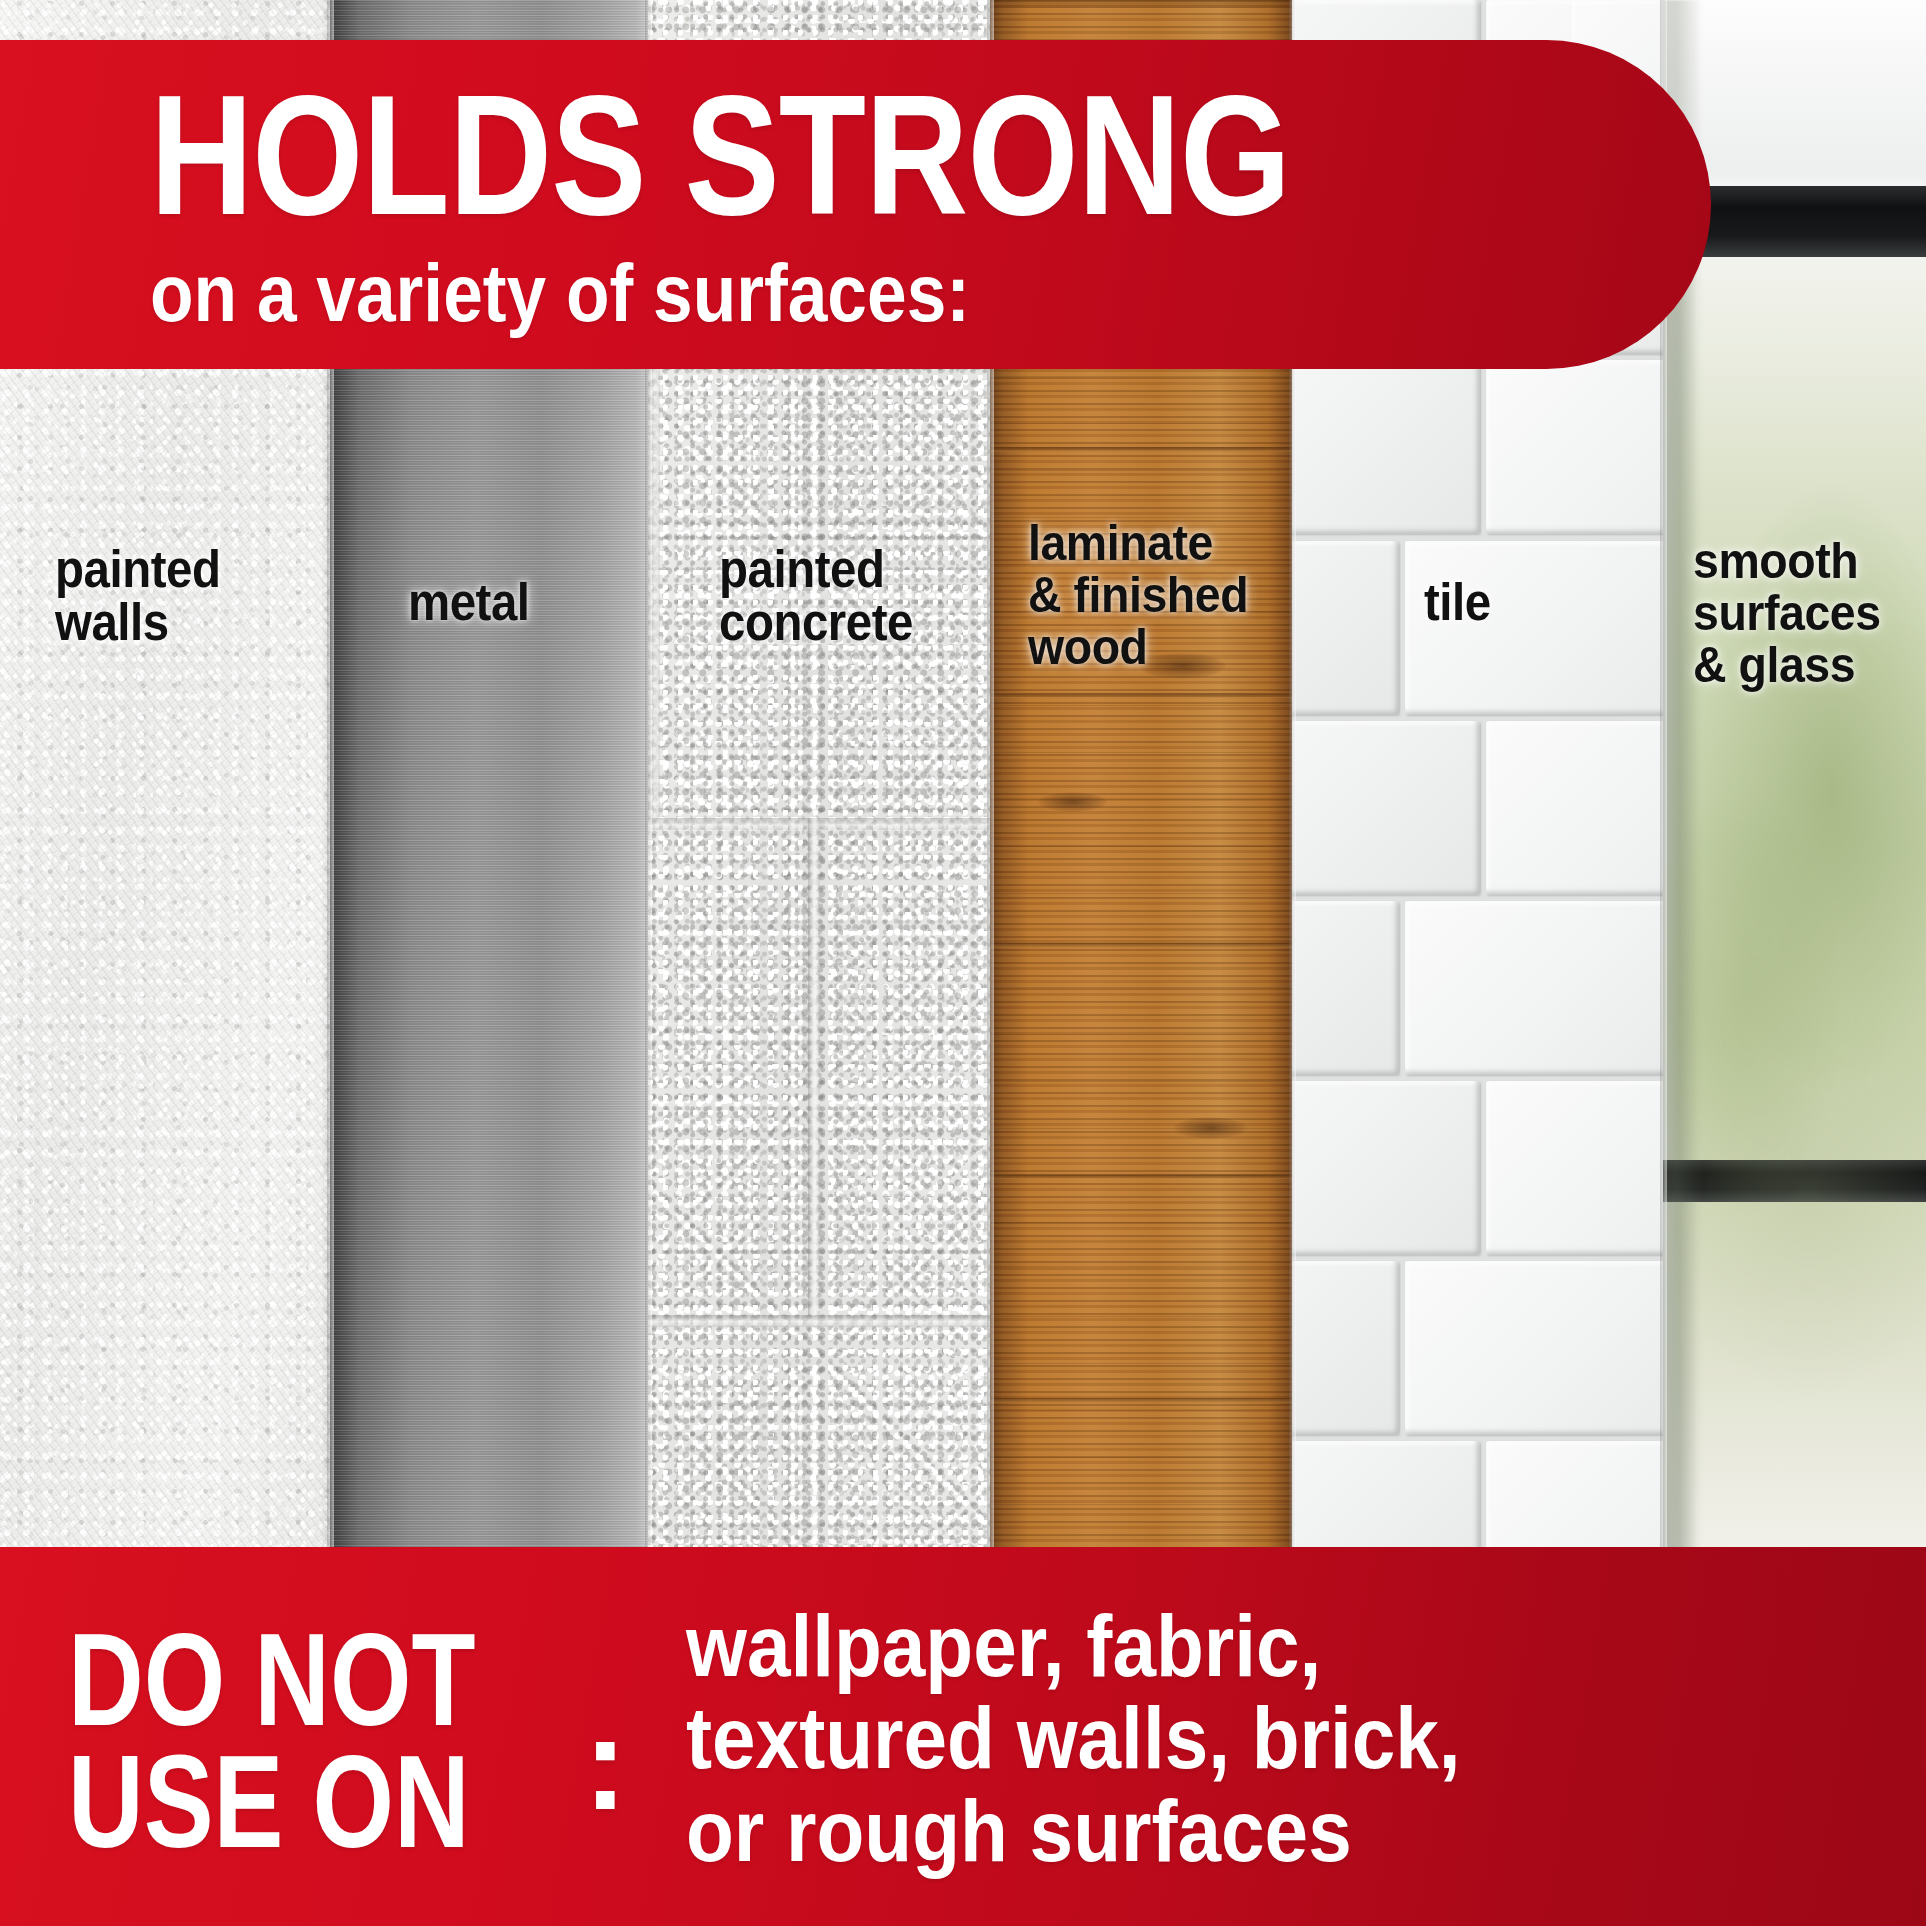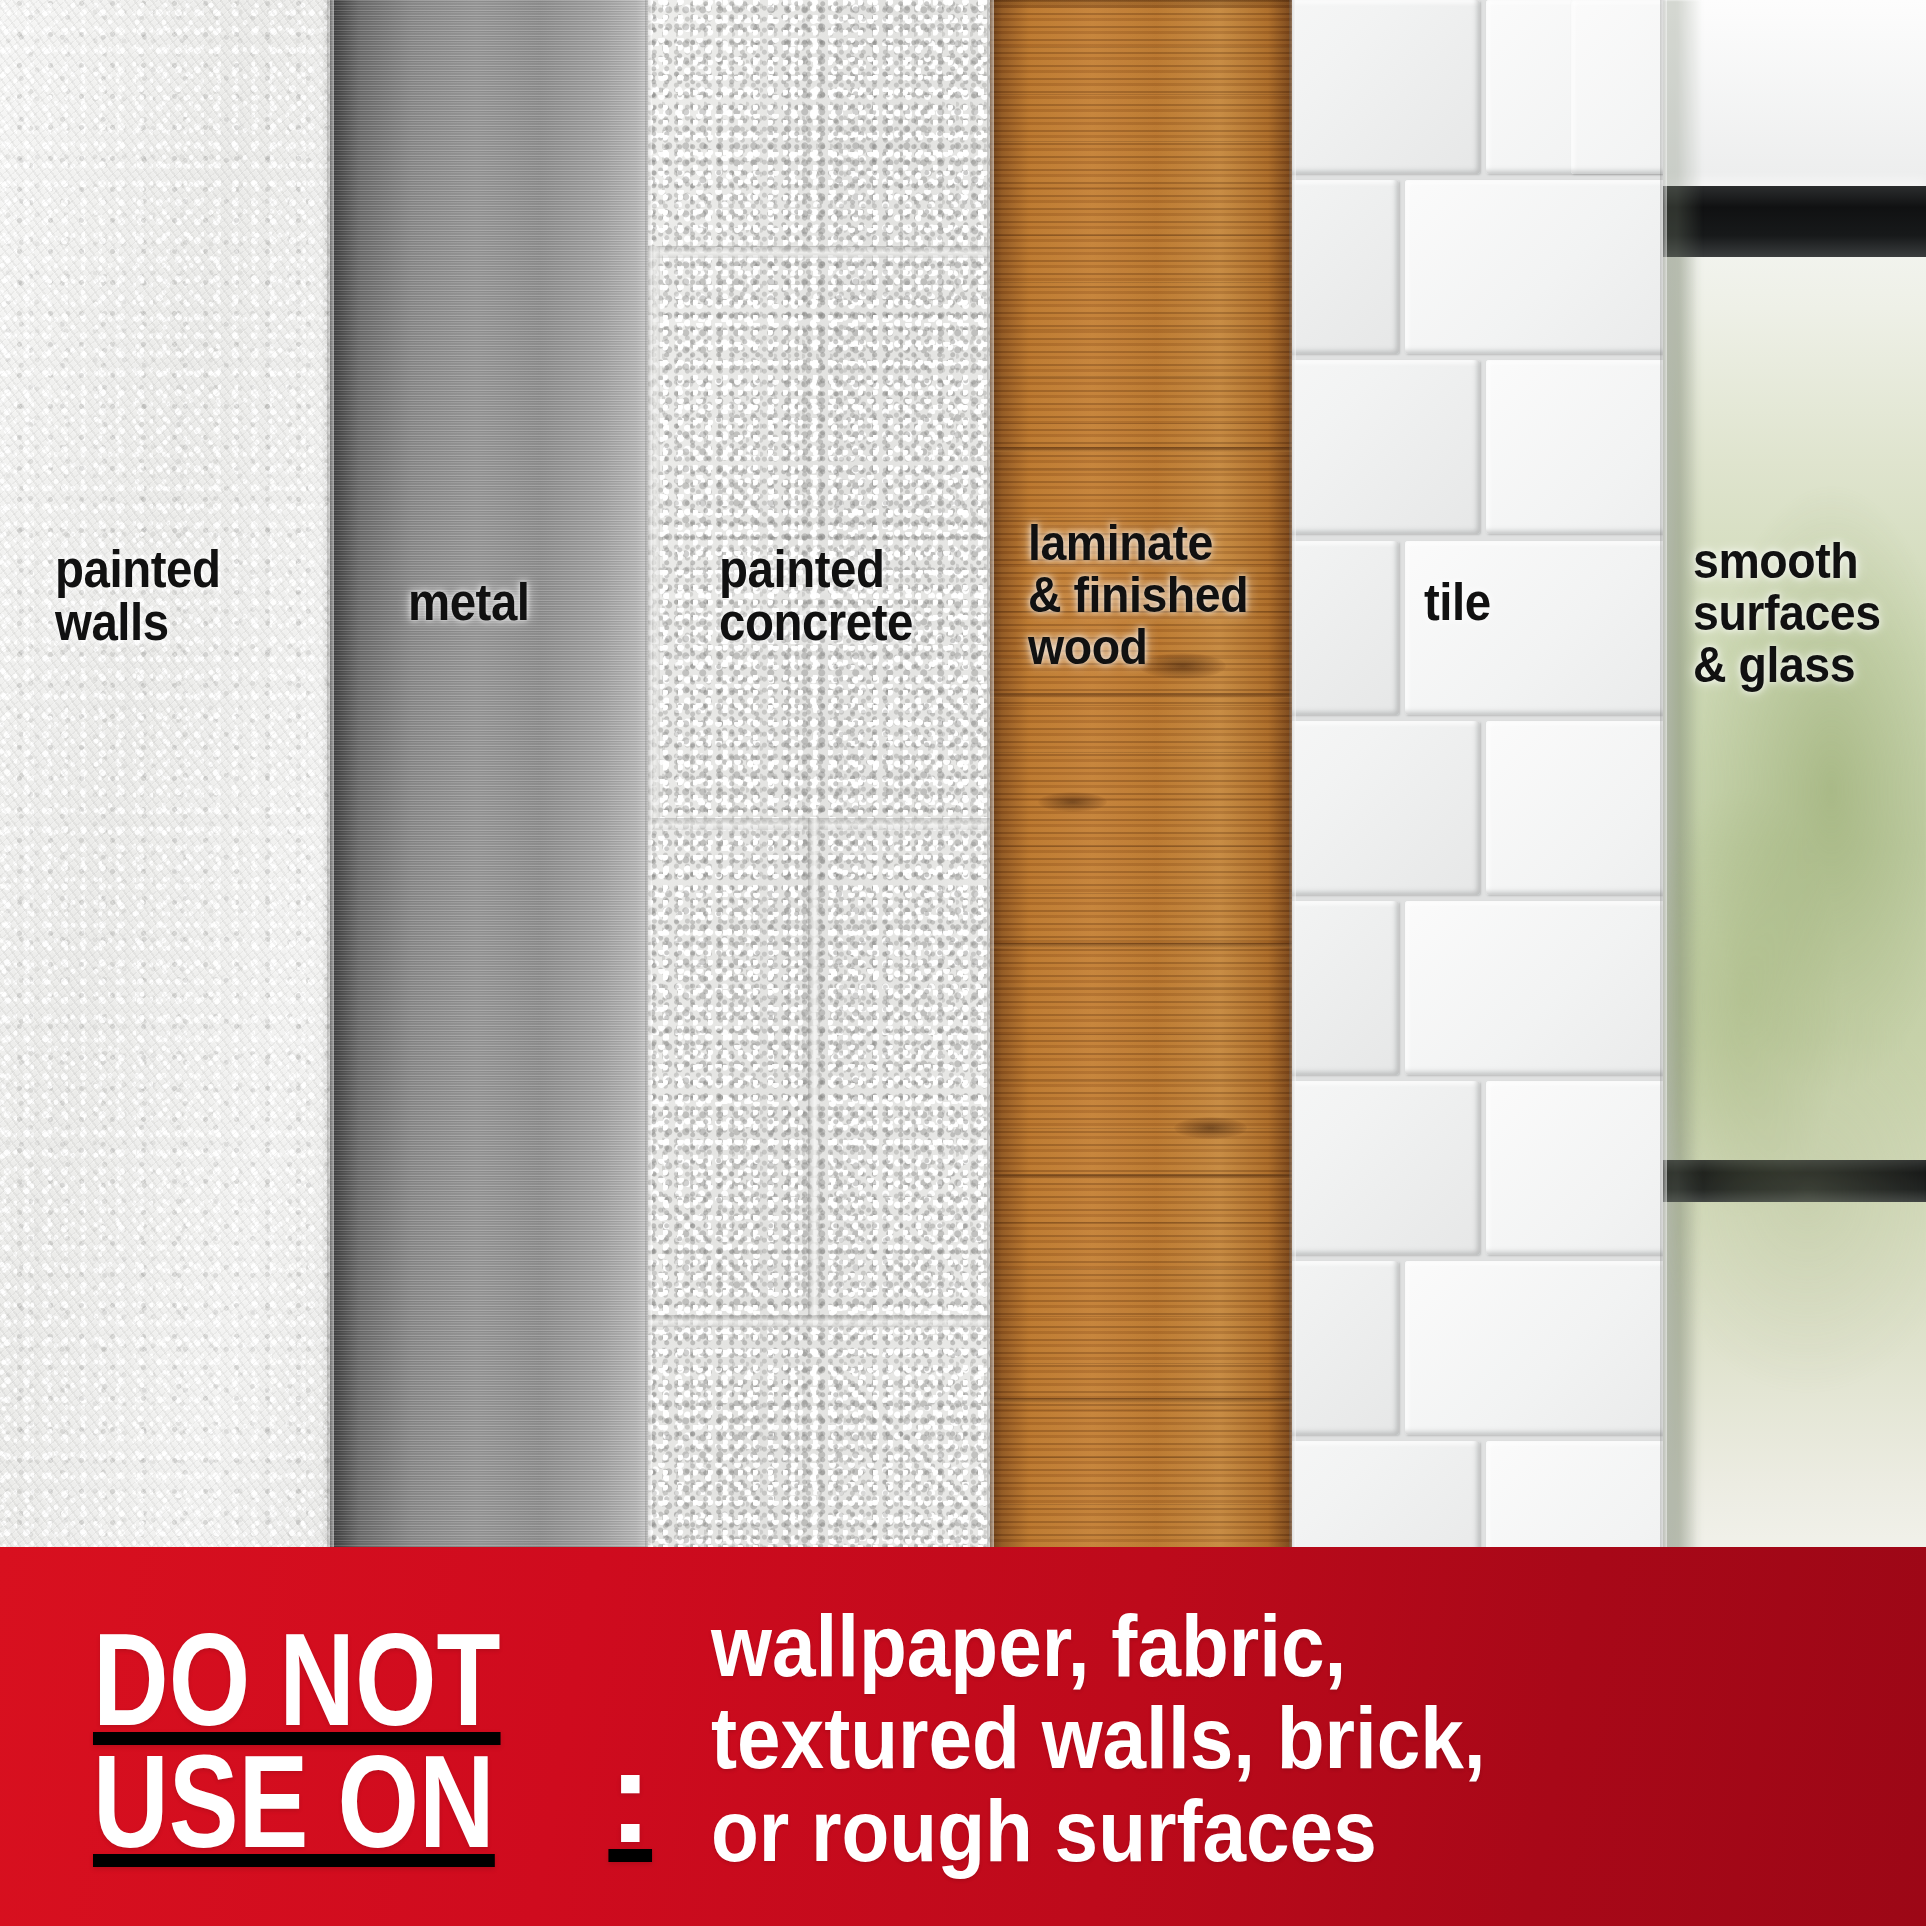--- a/index.html
+++ b/index.html
@@ -246,20 +246,24 @@
     <div class="frame-bar top" style="top:186px;height:71px;"></div>
     <div class="frame-bar" style="top:1160px;height:42px;"></div>
   </div>
 
   <div class="colsep" style="left:327px;"></div>
   <div class="colsep" style="left:645px;"></div>
   <div class="colsep" style="left:987px;"></div>
   <div class="colsep" style="left:1289px;"></div>
   <div class="colsep" style="left:1660px;"></div>
 
+  <div class="banner-top" style="top:40px;width:1711px;height:329px;">
+    <div class="headline" style="font-size:170px;margin:0 0 4px 150px;">HOLDS STRONG</div>
+    <div class="subline" style="font-size:81px;margin:12px 0 0 150px;">on a variety of surfaces:</div>
+  </div>
 
   <div class="surface-label" style="left:55px;top:543px;font-size:51px;">painted
 walls</div>
 
   <div class="surface-label" style="left:408px;top:576px;font-size:51px;">metal</div>
 
   <div class="surface-label" style="left:719px;top:543px;font-size:51px;">painted
 concrete</div>
 
   <div class="surface-label" style="left:1028px;top:517px;font-size:50px;">laminate
@@ -267,21 +271,21 @@
 wood</div>
 
   <div class="surface-label" style="left:1424px;top:576px;font-size:51px;">tile</div>
 
   <div class="surface-label" style="left:1693px;top:535px;font-size:50px;">smooth
 surfaces
 &amp; glass</div>
 
   <div class="banner-bottom" style="top:1547px;height:379px;">
 
-    <div style="display:flex;align-items:flex-end;margin-left:93px;margin-top:8px;text-decoration:underline;">
+    <div style="display:flex;align-items:center;margin-left:68px;margin-top:8px;">
       <div class="donot-block" style="font-size:131px;">
         <div>DO NOT</div>
         <div>USE ON</div>
       </div>
       <div class="colonmark" style="font-size:131px;margin:46px 0 0 6px;">:</div>
     </div>
 
     <div class="dontlist" style="font-size:87px;margin-left:59px;margin-top:4px;">
       <div>wallpaper, fabric,</div>
       <div>textured walls, brick,</div>

